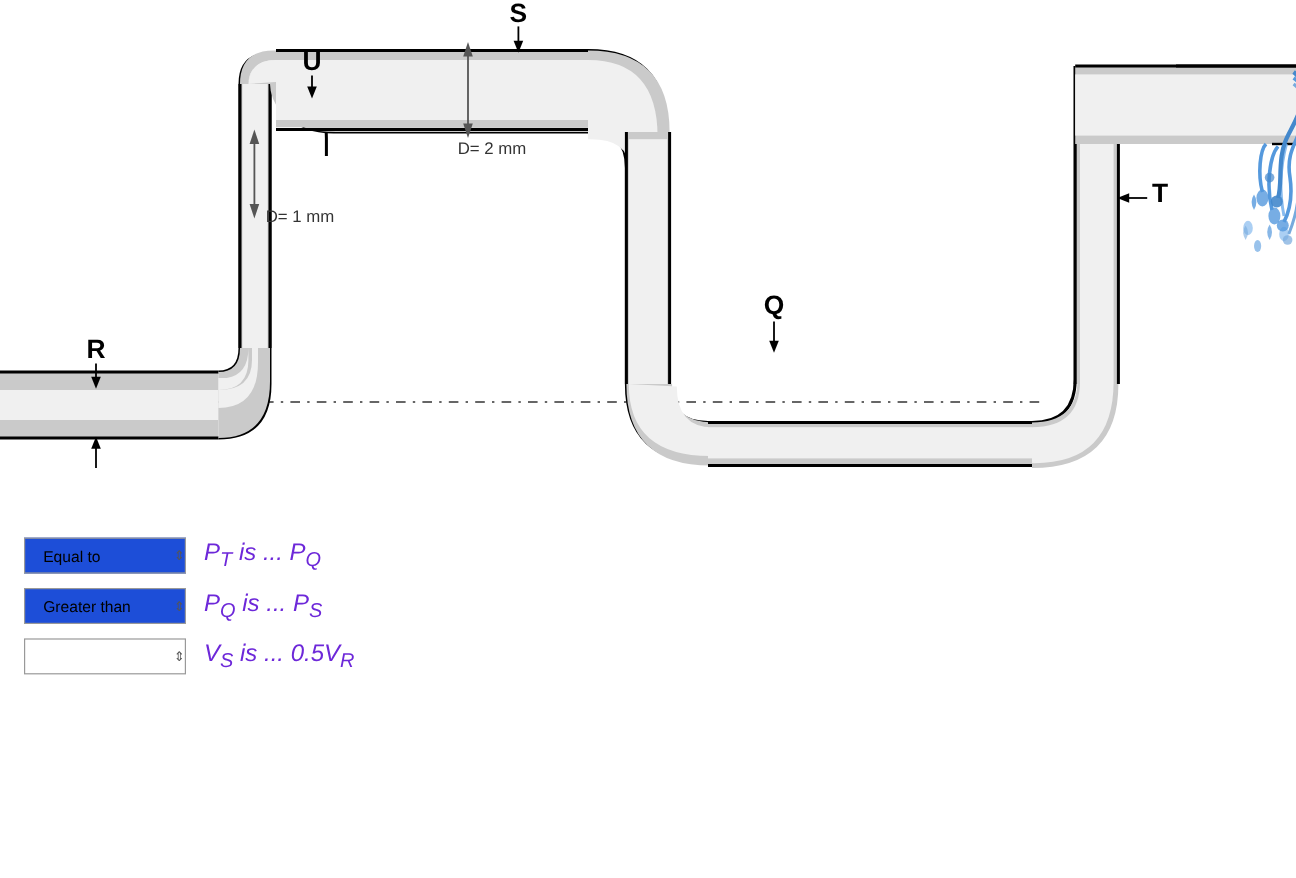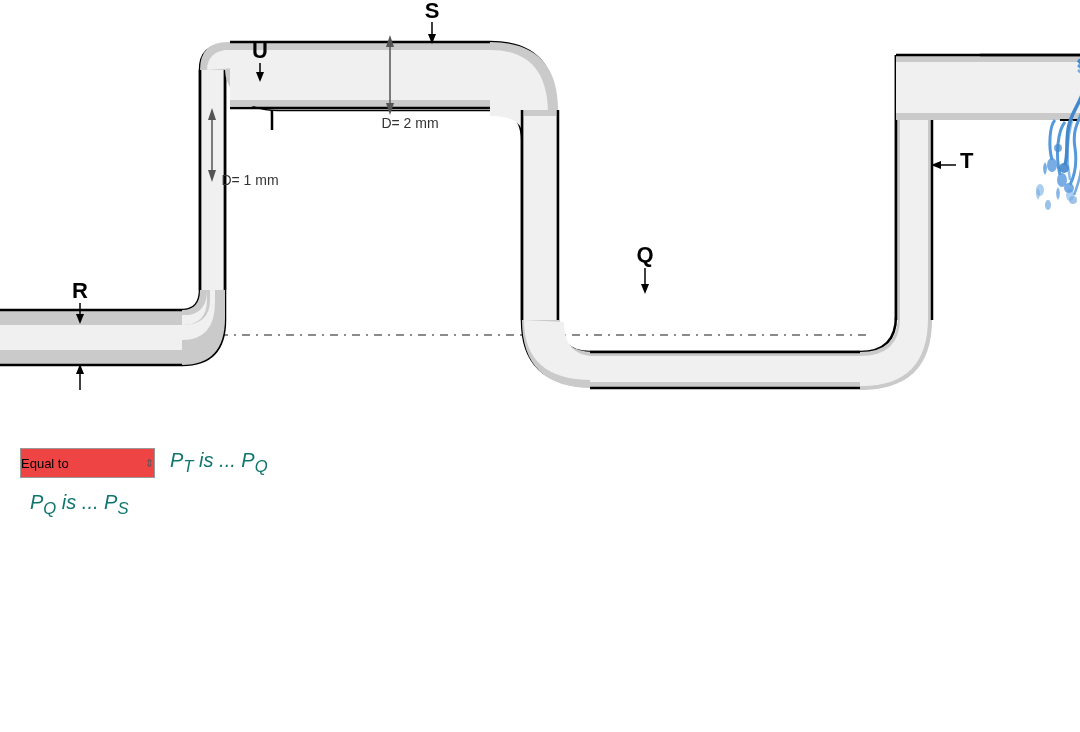--- a/index.html
+++ b/index.html
@@ -37,23 +37,23 @@
       position: relative;
       width: 140px;
       display: flex;
       align-items: center;
     }
 
     .select-wrapper select {
       width: 135px;
       height: 30px;
       border: 1px solid #999;
-      background: #ef4444;
+      background: #1d4ed8;
       font-size: 13px;
-      padding: 2px 18px 2px 0;
+      padding: 2px 18px 2px 15px;
       appearance: none;
       -webkit-appearance: none;
       cursor: pointer;
     }
 
     .select-wrapper::after {
       content: '⇕';
       position: absolute;
       right: 6px;
       font-size: 11px;
@@ -83,21 +83,21 @@
     .empty-select-wrapper::after {
       content: '⇕';
       position: absolute;
       right: 6px;
       font-size: 11px;
       color: #555;
       pointer-events: none;
     }
 
     .question-text {
-      color: #0f766e;
+      color: #6d28d9;
       font-size: 20px;
       margin-left: 10px;
       font-style: italic;
     }
 
     
     .diagram-svg {
       position: absolute;
       top: 0;
       left: 0;
@@ -384,22 +384,42 @@
         <option>Greater than</option>
         <option>Less than</option>
       </select>
     </div>
     <span class="question-text">
       P<sub>T</sub> is ... P<sub>Q</sub>
     </span>
   </div>
 
   <div class="question-row">
+    <div class="select-wrapper">
+      <select>
+        <option>Equal to</option>
+        <option selected="">Greater than</option>
+        <option>Less than</option>
+      </select>
+    </div>
     <span class="question-text">
       P<sub>Q</sub> is ... P<sub>S</sub>
     </span>
   </div>
 
 
 
 
+  <div class="question-row">
+    <div class="empty-select-wrapper">
+      <select>
+        <option value=""></option>
+        <option>Equal to</option>
+        <option>Greater than</option>
+        <option>Less than</option>
+      </select>
+    </div>
+    <span class="question-text">
+      V<sub>S</sub> is ... 0.5V<sub>R</sub>
+    </span>
+  </div>
 
 </div>
 
 </body></html>

